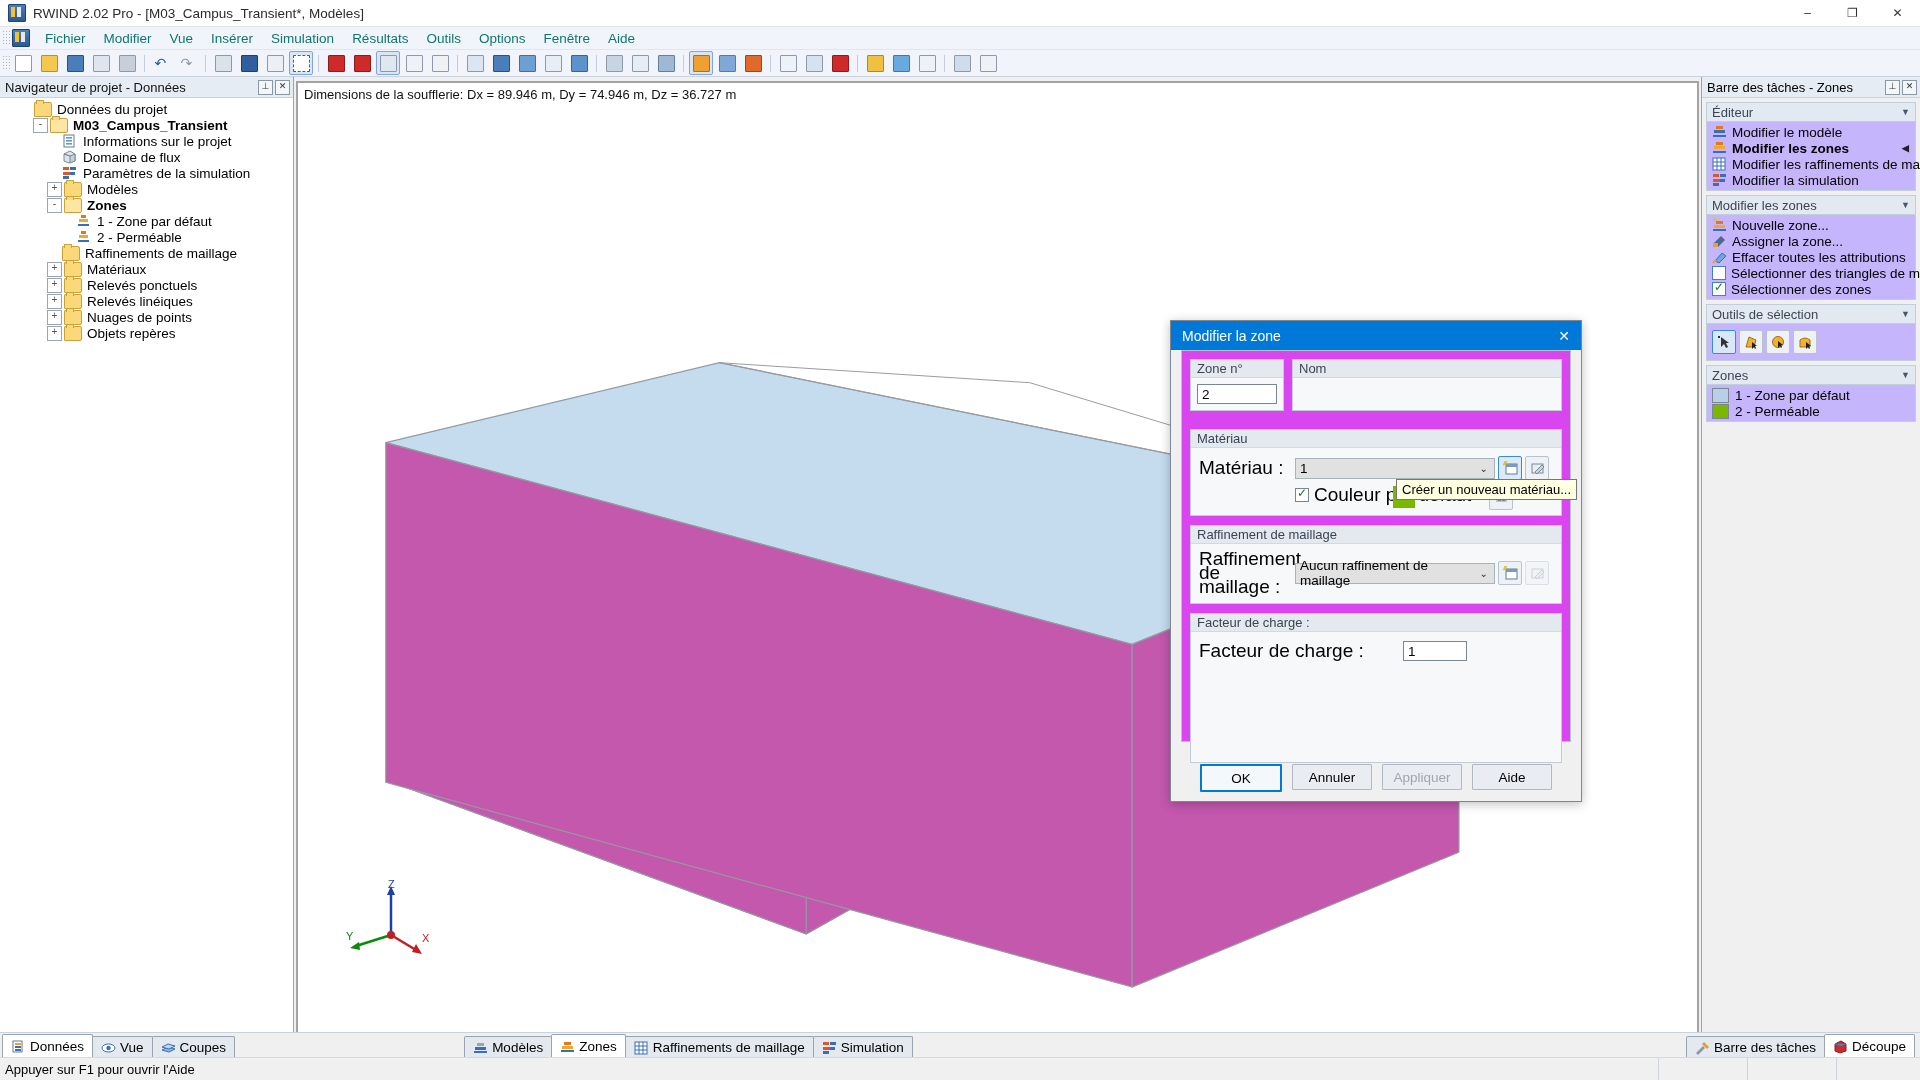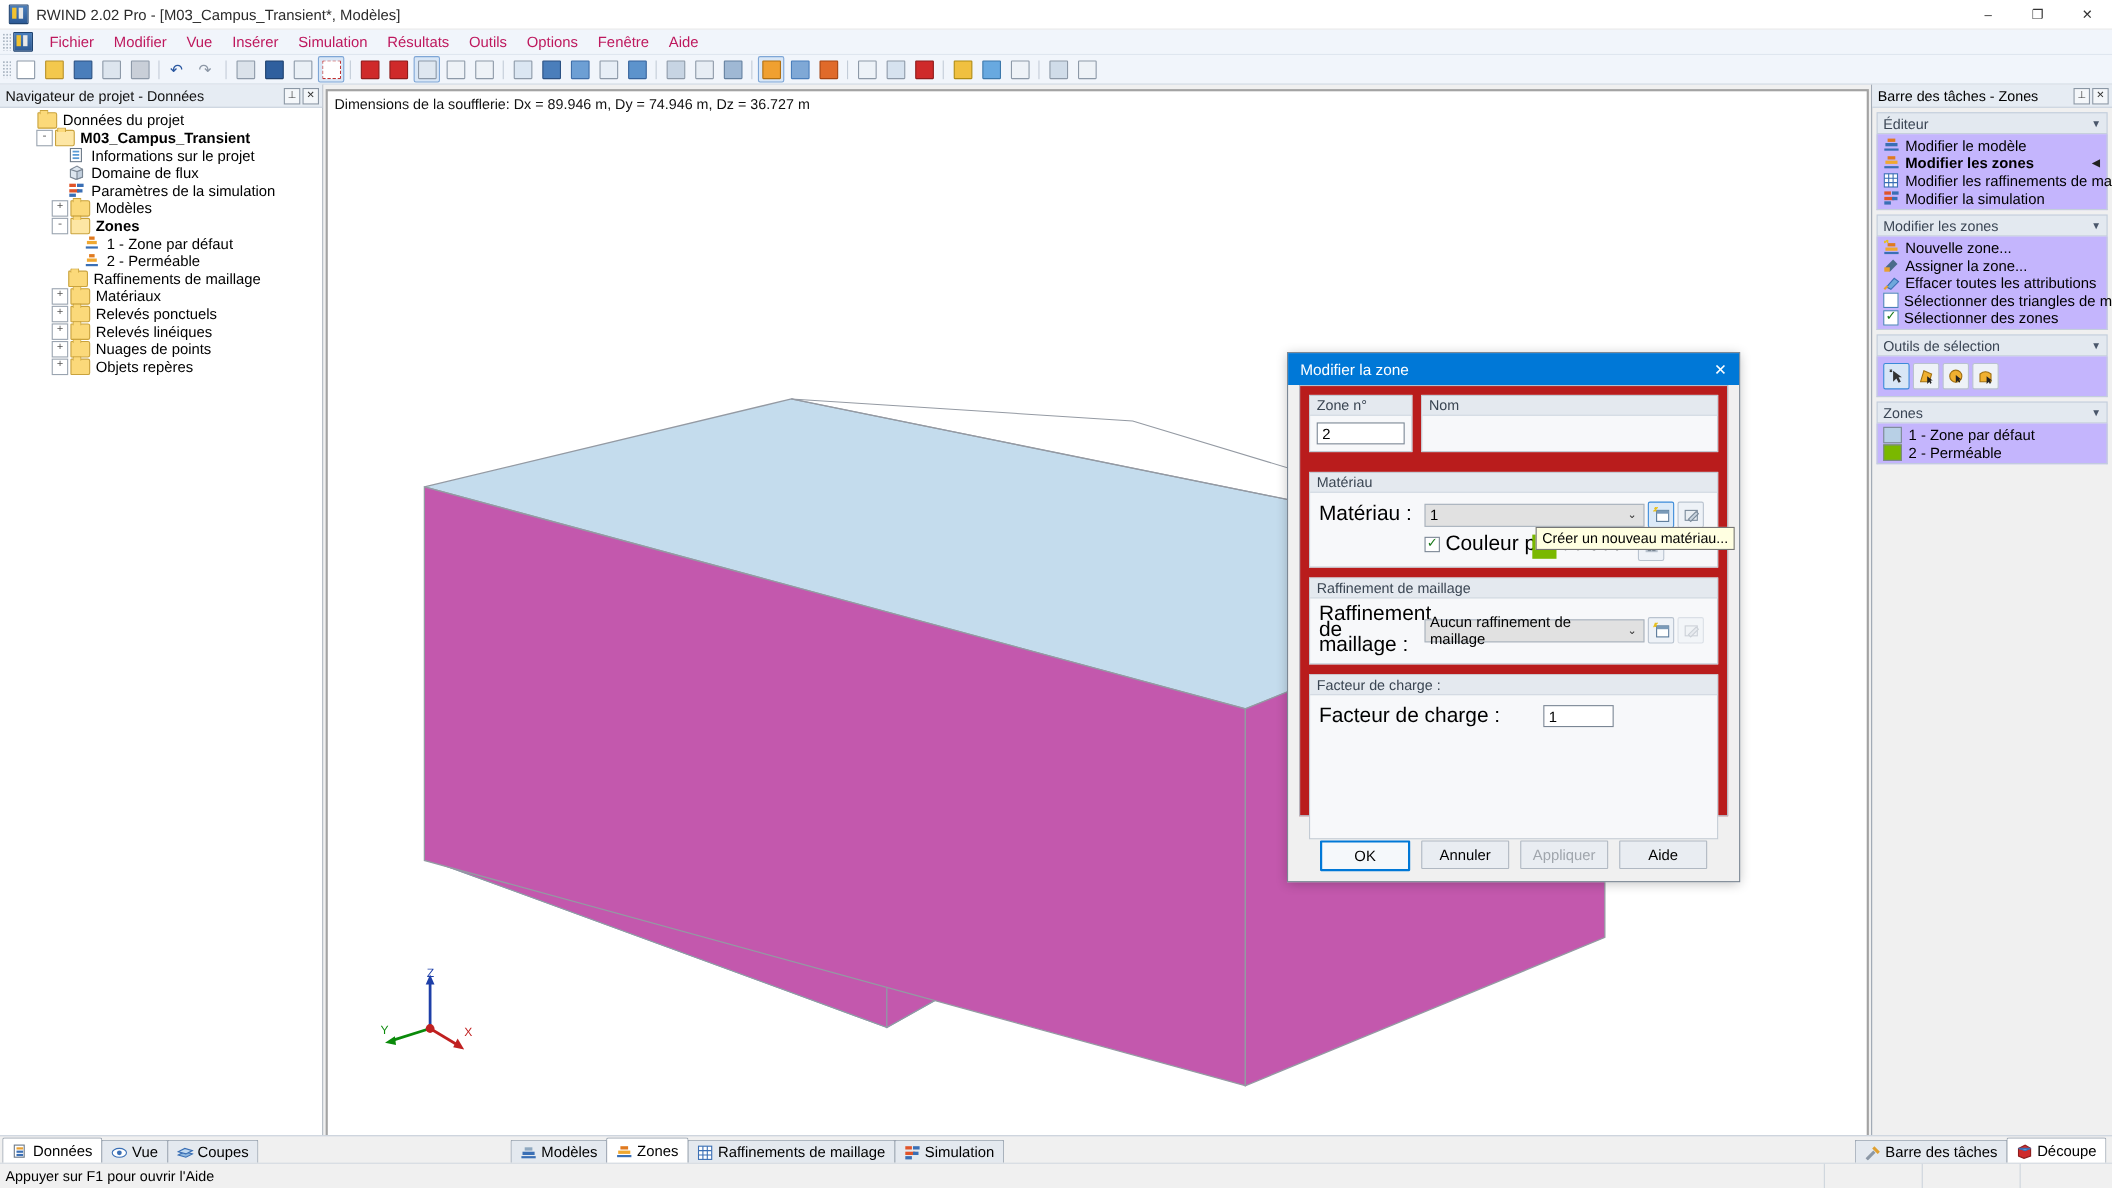--- a/index.html
+++ b/index.html
@@ -26,21 +26,21 @@
     font-size:12px;color:#333;}
   
   .menubar{height:22px;background:#f1f5fb;display:flex;align-items:center;border-bottom:1px solid #dfe6ef;}
   .grip{width:8px;height:16px;margin-left:2px;flex:none;
     background-image:radial-gradient(circle,#9aa7b6 1px,transparent 1px);
     background-size:3px 3px;opacity:.8;}
   .menubar .mi-icon{width:16px;height:16px;margin:0 6px 0 2px;flex:none;position:relative;
     background:linear-gradient(#4a7ebb,#2d5a95);border:1px solid #1f4370;border-radius:1px;}
   .menubar .mi-icon:before{content:"";position:absolute;left:2px;top:2px;width:4px;height:10px;background:#f2c230;}
   .menubar .mi-icon:after{content:"";position:absolute;left:8px;top:2px;width:4px;height:10px;background:#e8e8e8;}
-  .menu-item{padding:2px 9px;font-size:13.5px;color:#be185d;cursor:default;}
+  .menu-item{padding:2px 9px;font-size:13.5px;color:#0f766e;cursor:default;}
   
   .toolbar{height:26px;background:#f1f5fb;display:flex;align-items:center;border-bottom:1px solid #c9d2dd;}
   .tb-btn{width:22px;height:22px;margin:0 1px;border:1px solid transparent;border-radius:2px;
     display:flex;align-items:center;justify-content:center;position:relative;}
   .tb-btn.on{border:1px solid #7ea6d6;background:#d8e6f6;}
   .tb-sep{width:1px;height:17px;background:#c3ccd8;margin:0 4px;}
   .gl{width:15px;height:15px;border-radius:1px;position:relative;}
   
   .workspace{display:flex;height:1080px;}
   
@@ -103,21 +103,21 @@
   
   .dialog{position:absolute;left:1170px;top:320px;width:410px;height:480px;background:#f0f0f0;
     border:1px solid #7b8794;box-shadow:0 2px 10px rgba(0,0,0,.25);}
   .dlg-title{height:29px;background:#0078d7;color:#fff;display:flex;align-items:center;padding-left:11px;font-size:14px;}
   .dlg-close{margin-left:auto;width:34px;height:29px;display:flex;align-items:center;justify-content:center;
     color:#fff;font-size:14px;}
   .dlg-tabs{display:flex;align-items:flex-end;height:22px;padding-left:10px;margin-top:5px;}
   .dtab{height:20px;padding:0 9px;display:flex;align-items:center;font-size:13.5px;
     border:1px solid #b6bfca;border-bottom:none;background:#e7ebf0;margin-right:-1px;}
   .dtab.active{background:#f0f0f0;height:22px;border-bottom:1px solid #f0f0f0;position:relative;z-index:2;}
-  .dlg-body{margin:0 10px;border:1px solid #b6bfca;background:#b91c1c;padding:8px;height:392px;box-sizing:border-box;position:relative;}
+  .dlg-body{margin:0 10px;border:1px solid #b6bfca;background:#d946ef;padding:8px;height:392px;box-sizing:border-box;position:relative;}
   .fieldset{border:1px solid #c3cbd4;background:#f7f8fa;margin-bottom:9px;position:relative;}
   .fs-title{height:17px;background:#e4e9ef;border-bottom:1px solid #d2d9e1;display:flex;align-items:center;
     padding-left:6px;font-size:13px;color:#3a4552;}
   .fs-body{padding:8px 8px 9px 8px;}
   .row{display:flex;align-items:center;margin-bottom:6px;}
   .lbl{font-size:19px;}
   .txtin{border:1px solid #7a8694;background:#fff;height:20px;padding:0 4px;font-size:13.5px;
     display:flex;align-items:center;box-sizing:border-box;}
   .combo{height:21px;border:1px solid #a8b2bd;background:#e1e1e1;display:flex;align-items:center;
     padding:0 4px;font-size:13.5px;box-sizing:border-box;position:relative;}

